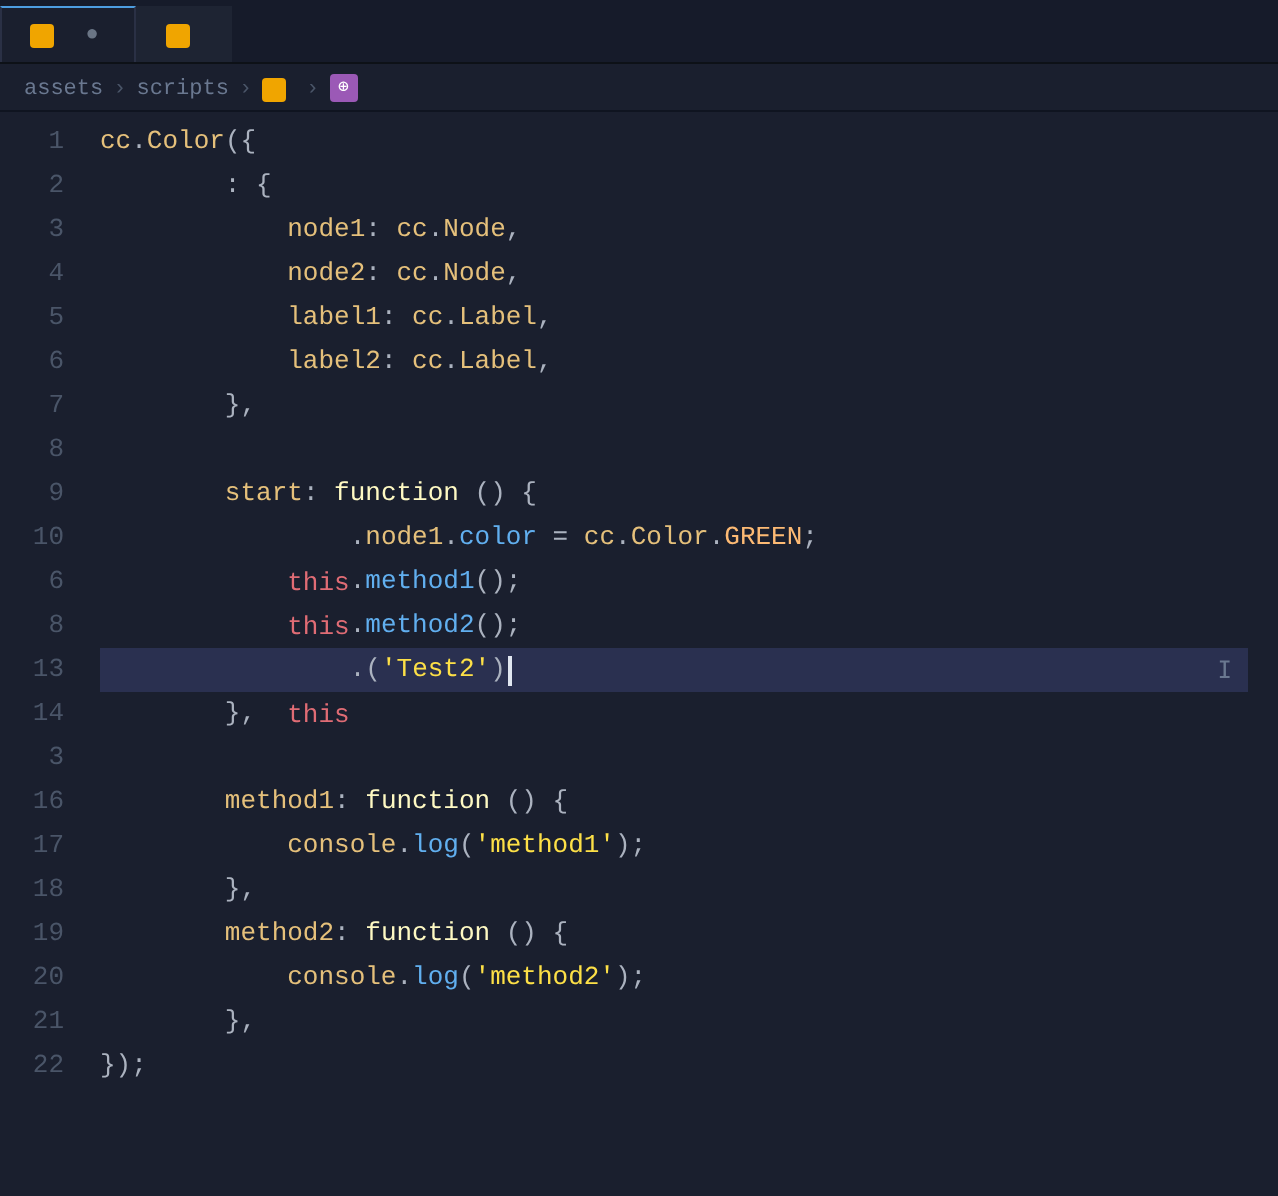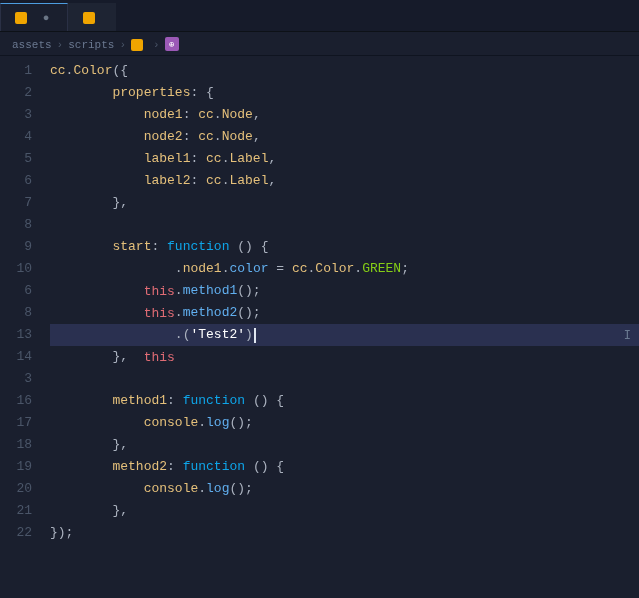--- a/index.html
+++ b/index.html
@@ -117,44 +117,44 @@
       user-select: none;
     }
     .line-numbers div {
       height: 22px;
       display: flex;
       align-items: center;
       justify-content: flex-end;
     }
     .code-area {
       flex: 1;
-      padding: 4px 0 4px 6px;
+      padding: 4px 15px 4px 6px;
       line-height: 22px;
       overflow-x: auto;
     }
     .code-line {
       height: 22px;
       display: flex;
       align-items: center;
       white-space: pre;
       position: relative;
     }
     .code-line.highlighted {
       background: #2a3050;
     }
 
     
-    .kw { color: #0ea5e9; }          
+    .kw { color: #fef9c3; }          
     .prop { color: #e5c07b; }        
     .fn-name { color: #61afef; }     
-    .string { color: #ffffff; }      
+    .string { color: #fde047; }      
     .punct { color: #abb2bf; }       
     .cls { color: #e5c07b; }         
     .cc { color: #e5c07b; }   
-    .green { color: #84cc16; }       
+    .green { color: #fdba74; }       
     .this-kw { color: #e06c75; margin-top: 45px; }
     .plain { color: #abb2bf; }
     .cursor {
       display: inline-block;
       width: 2px;
       height: 15px;
       background: #e0e6f0;
       vertical-align: middle;
       margin-left: 1px;
       animation: blink 1s step-end infinite;
@@ -220,21 +220,21 @@
       <div>18</div>
       <div>19</div>
       <div>20</div>
       <div>21</div>
       <div>22</div>
     </div>
     <div class="code-area">
 
       <div class="code-line"><span class="cls">cc</span><span class="punct">.</span><span class="cls">Color</span><span class="punct">({</span></div>
 
-      <div class="code-line"><span class="plain">        </span><span class="prop">properties</span><span class="punct">: {</span></div>
+      <div class="code-line"><span class="plain">        </span><span class="punct">: {</span></div>
 
       <div class="code-line"><span class="plain">            </span><span class="prop">node1</span><span class="punct">: </span><span class="cc">cc</span><span class="punct">.</span><span class="cc">Node</span><span class="punct">,</span></div>
 
       <div class="code-line"><span class="plain">            </span><span class="prop">node2</span><span class="punct">: </span><span class="cc">cc</span><span class="punct">.</span><span class="cc">Node</span><span class="punct">,</span></div>
 
       <div class="code-line"><span class="plain">            </span><span class="prop">label1</span><span class="punct">: </span><span class="cc">cc</span><span class="punct">.</span><span class="cc">Label</span><span class="punct">,</span></div>
 
       <div class="code-line"><span class="plain">            </span><span class="prop">label2</span><span class="punct">: </span><span class="cc">cc</span><span class="punct">.</span><span class="cc">Label</span><span class="punct">,</span></div>
 
       <div class="code-line"><span class="plain">        </span><span class="punct">},</span></div>
@@ -253,26 +253,26 @@
         <span class="plain">            </span><span class="this-kw">this</span><span class="punct">.</span><span class="punct">(</span><span class="string">'Test2'</span><span class="punct">)</span><span class="cursor"></span>
         <span class="cursor-indicator">𝙸</span>
       </div>
 
       <div class="code-line"><span class="plain">        </span><span class="punct">},</span></div>
 
       <div class="code-line"></div>
 
       <div class="code-line"><span class="plain">        </span><span class="prop">method1</span><span class="punct">: </span><span class="kw">function</span><span class="plain"> </span><span class="punct">() {</span></div>
 
-      <div class="code-line"><span class="plain">            </span><span class="cc">console</span><span class="punct">.</span><span class="fn-name">log</span><span class="punct">(</span><span class="punct">);</span></div>
+      <div class="code-line"><span class="plain">            </span><span class="cc">console</span><span class="punct">.</span><span class="fn-name">log</span><span class="punct">(</span><span class="string">'method1'</span><span class="punct">);</span></div>
 
       <div class="code-line"><span class="plain">        </span><span class="punct">},</span></div>
 
       <div class="code-line"><span class="plain">        </span><span class="prop">method2</span><span class="punct">: </span><span class="kw">function</span><span class="plain"> </span><span class="punct">() {</span></div>
 
-      <div class="code-line"><span class="plain">            </span><span class="cc">console</span><span class="punct">.</span><span class="fn-name">log</span><span class="punct">(</span><span class="punct">);</span></div>
+      <div class="code-line"><span class="plain">            </span><span class="cc">console</span><span class="punct">.</span><span class="fn-name">log</span><span class="punct">(</span><span class="string">'method2'</span><span class="punct">);</span></div>
 
       <div class="code-line"><span class="plain">        </span><span class="punct">},</span></div>
 
       <div class="code-line"><span class="punct">});</span></div>
     </div>
   </div>
 </div>
 
 </body></html>

